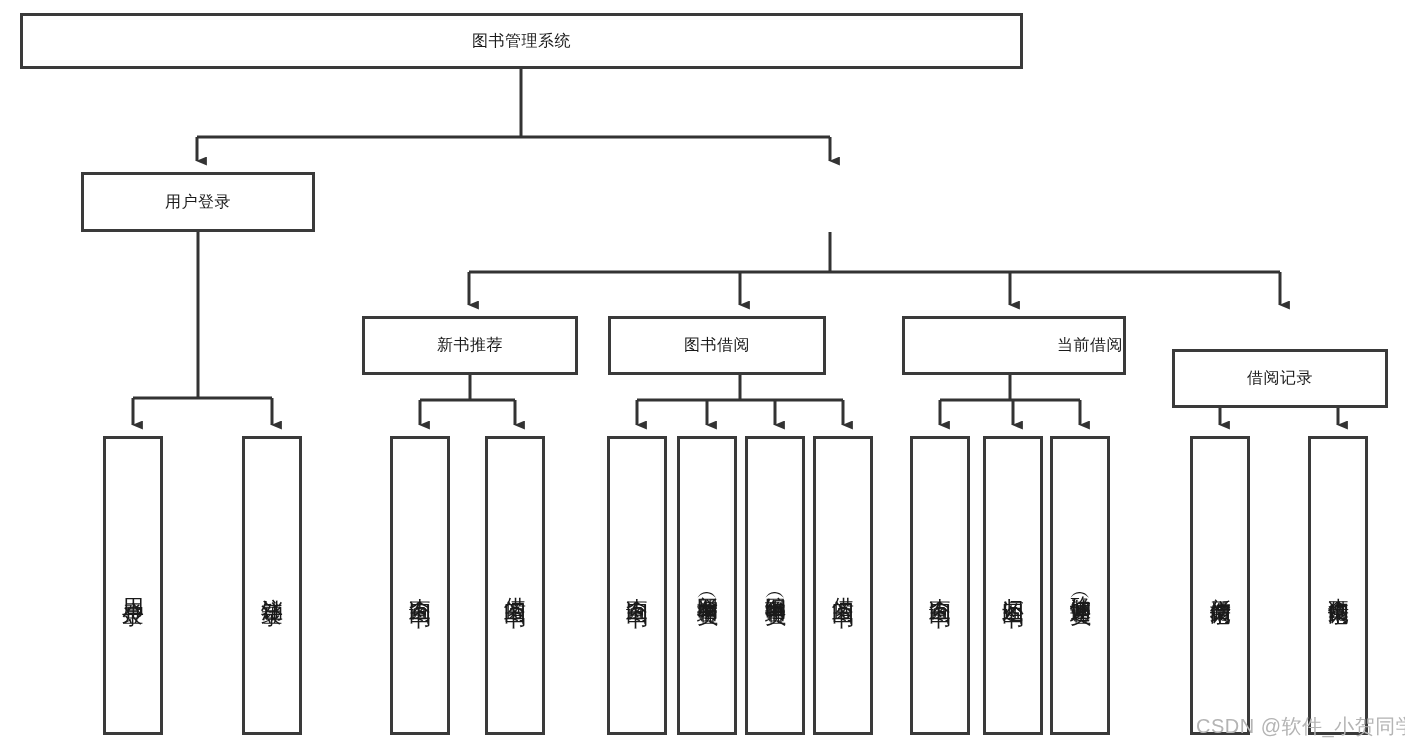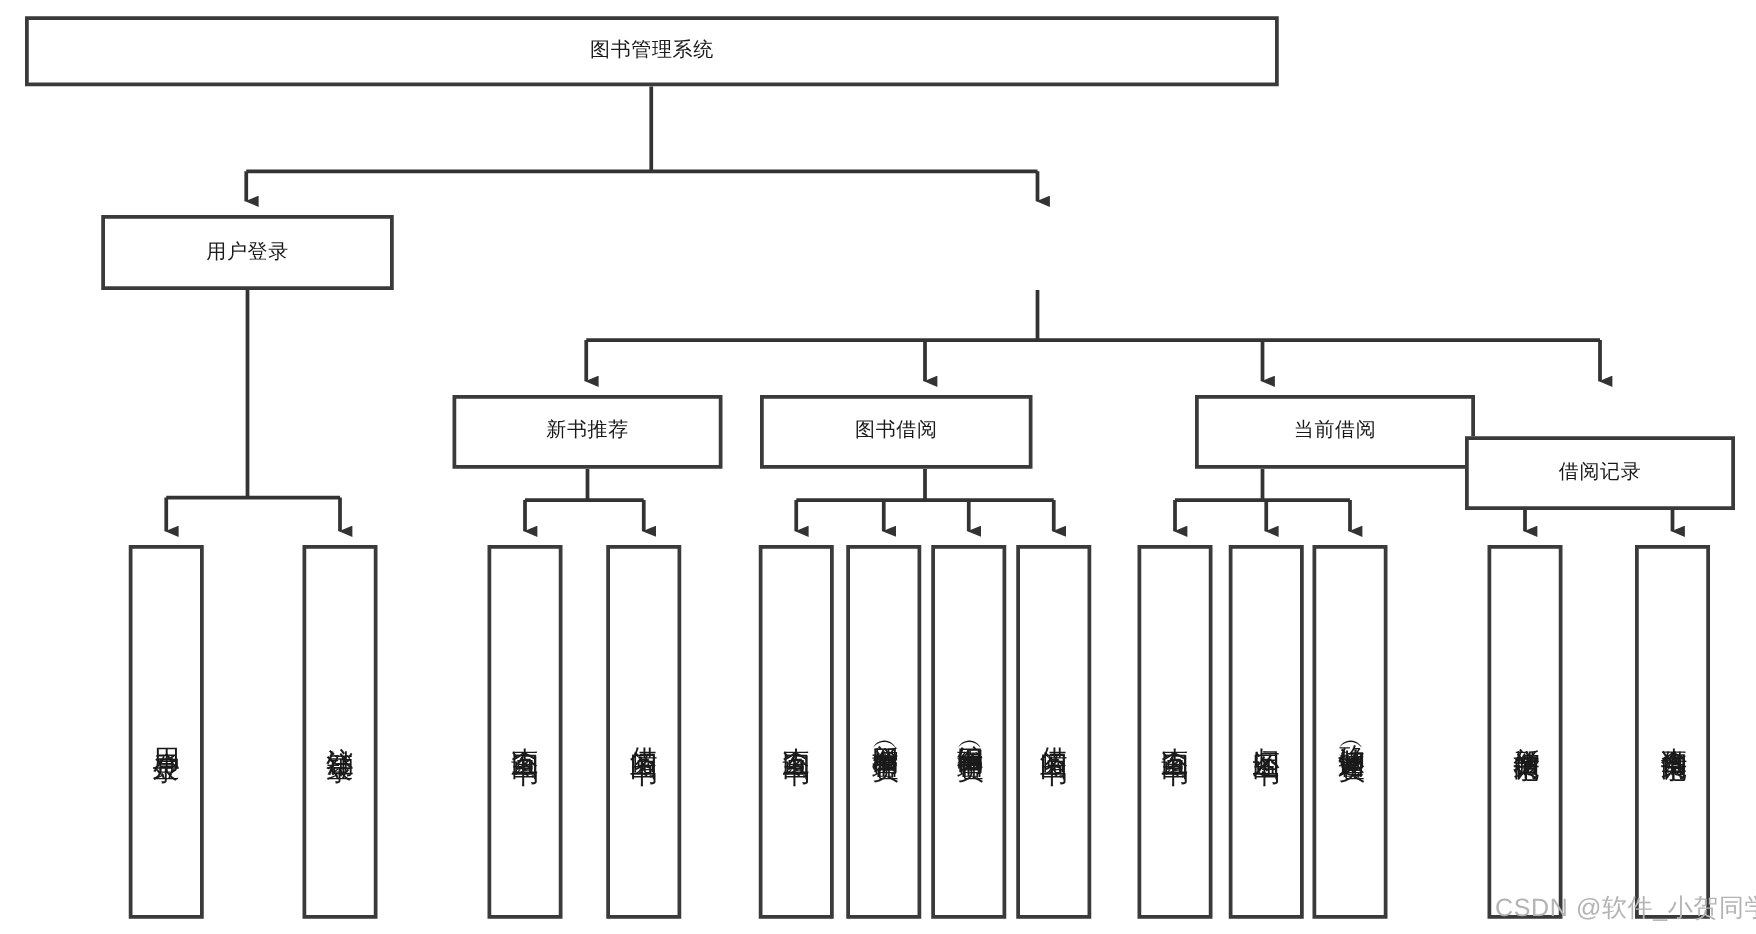--- a/index.html
+++ b/index.html
@@ -126,21 +126,21 @@
   <div class="node" style="left:81px;top:172px;width:234px;height:60px;">
     <span class="label">用户登录</span>
   </div>
 
   <div class="node" style="left:362px;top:316px;width:216px;height:59px;">
     <span class="label">新书推荐</span>
   </div>
   <div class="node" style="left:608px;top:316px;width:218px;height:59px;">
     <span class="label">图书借阅</span>
   </div>
-  <div class="node" style="left:956px;top:316px;width:224px;height:59px;">
+  <div class="node" style="left:902px;top:316px;width:224px;height:59px;justify-content:flex-end;">
     <span class="label">当前借阅</span>
   </div>
   <div class="node" style="left:1172px;top:316px;width:216px;height:59px;margin-top:33px;">
     <span class="label">借阅记录</span>
   </div>
 
   <div class="node vertical" style="left:103px;top:436px;width:60px;height:299px;">
     <span class="label">用户登录</span>
   </div>
   <div class="node vertical" style="left:242px;top:436px;width:60px;height:299px;">

